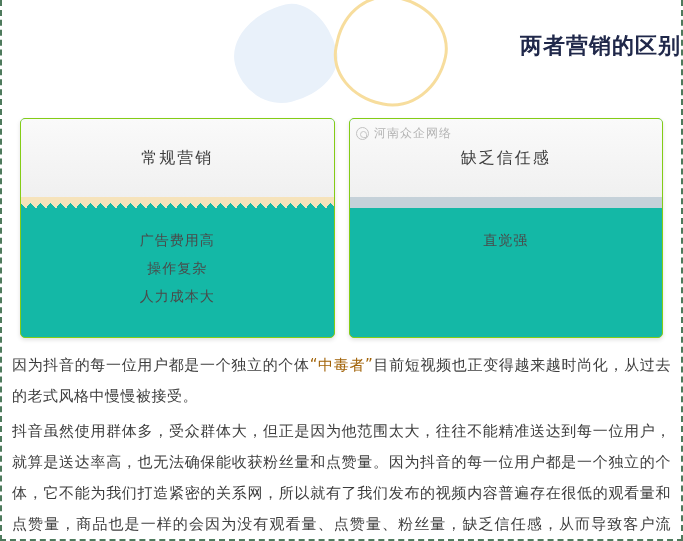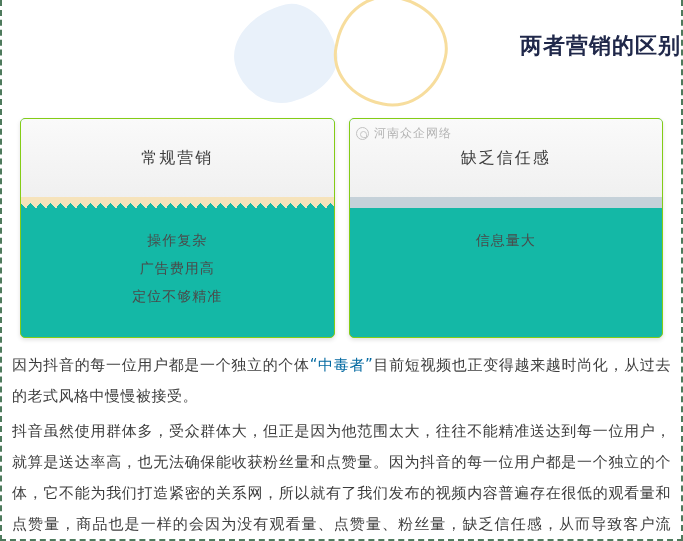--- a/index.html
+++ b/index.html
@@ -112,21 +112,21 @@
 
   
   .paragraphs { padding: 12px 10px 0 10px; }
   .paragraphs p {
     font-size: 15px; line-height: 31px;
     color: #3d3d3d;
     text-align: justify;
     margin-bottom: 4px;
     letter-spacing: 0.5px;
   }
-  .red-highlight { color: #0369a1; margin-top: 46px; }
+  .red-highlight { color: #a16207; margin-top: 46px; }
 </style>
 </head>
 <body>
 
 <div class="page">
 
   <div class="hero">
     <div class="blob blue"></div>
     <div class="blob yellow"></div>
     <h1 class="page-title">两者营销的区别</h1>
@@ -135,31 +135,31 @@
       <span class="wm-text">河南众企网络</span>
     </div>
   </div>
 
   <div class="cards">
 
     <div class="card">
       <div class="card-header">常规营销</div>
       <div class="divider-zigzag"></div>
       <div class="card-body">
+        <div class="card-item">广告费用高</div>
         <div class="card-item">操作复杂</div>
-        <div class="card-item">广告费用高</div>
-        <div class="card-item">定位不够精准</div>
+        <div class="card-item">人力成本大</div>
       </div>
     </div>
 
     <div class="card">
       <div class="card-header">缺乏信任感</div>
       <div class="divider-solid"></div>
       <div class="card-body">
-        <div class="card-item">信息量大</div>
+        <div class="card-item">直觉强</div>
       </div>
     </div>
 
   </div>
 
   <div class="paragraphs">
     <p><span>因为抖音的每一位用户都是一个独立的个体</span><span class="red-highlight">“中毒者”</span><span>目前短视频也正变得越来越时尚化，从过去的老式风格中慢慢被接受。</span></p>
     <p>抖音虽然使用群体多，受众群体大，但正是因为他范围太大，往往不能精准送达到每一位用户，就算是送达率高，也无法确保能收获粉丝量和点赞量。因为抖音的每一位用户都是一个独立的个体，它不能为我们打造紧密的关系网，所以就有了我们发布的视频内容普遍存在很低的观看量和点赞量，商品也是一样的会因为没有观看量、点赞量、粉丝量，缺乏信任感，从而导致客户流失。</p>
   </div>
 

